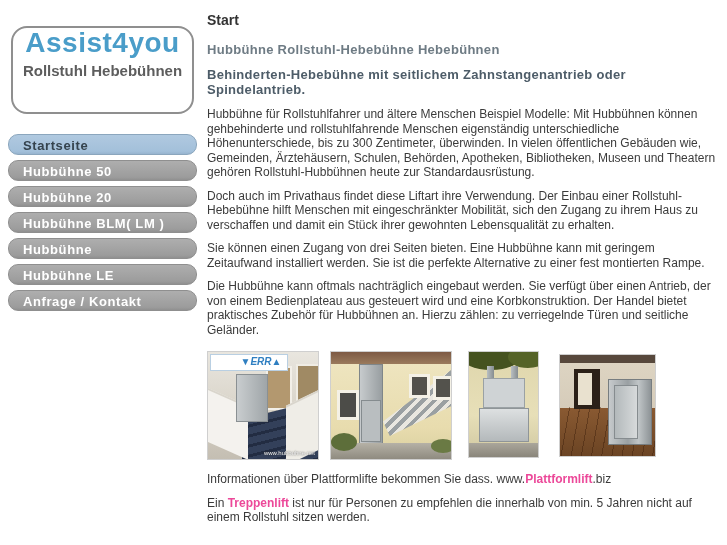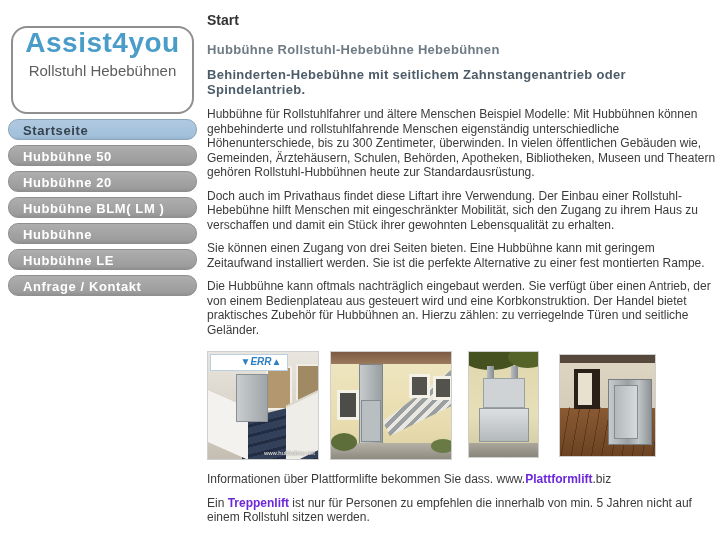--- a/index.html
+++ b/index.html
@@ -9,41 +9,41 @@
     position:relative;
   }
   
   .sidebar{position:absolute;left:8px;top:26px;width:189px;}
   .logo-box{
     box-sizing:border-box;width:183px;height:88px;margin-left:3px;
     border:2px solid #8f8f8f;border-radius:16px;background:#ffffff;
     display:flex;flex-direction:column;align-items:center;justify-content:flex-start;
   }
   .logo-title{font-size:28px;font-weight:bold;color:#4a9dc9;letter-spacing:0.5px;line-height:30px;}
-  .logo-subtitle{font-size:15px;font-weight:normal;color:#5d5d5d;margin-top:4px;}
-  .nav{margin-top:5px;}
+  .logo-subtitle{font-size:15px;font-weight:bold;color:#5d5d5d;margin-top:4px;}
+  .nav{margin-top:20px;}
   .nav-item{
     box-sizing:border-box;width:189px;height:21px;line-height:19px;
     margin-bottom:5px;padding:1px 0 0 14px;
     border:1px solid #8f8f8f;border-radius:10px;
     background:linear-gradient(180deg,#aeaeae 0%,#9c9c9c 85%,#909090 100%);
     color:#ffffff;font-size:13px;font-weight:bold;letter-spacing:0.6px;
     cursor:pointer;white-space:nowrap;overflow:hidden;
   }
   .nav-item.active{
     background:linear-gradient(180deg,#b0c9e0 0%,#a3c0da 85%,#97b4cf 100%);
     border-color:#8ba6bd;color:#35434e;
   }
   
   .main{position:absolute;left:207px;top:6px;width:513px;}
   .h-start{font-size:14px;font-weight:bold;color:#333333;margin:6px 0 14px 0;}
   .h-sub{font-size:13px;font-weight:bold;color:#6e7b84;letter-spacing:0.3px;margin:0 0 10px 0;}
   .h-accent{font-size:13px;font-weight:bold;color:#4d5c68;letter-spacing:0.3px;margin:0 0 10px 0;}
   .main p{font-size:12px;line-height:14.5px;color:#3b3b3b;margin:0 0 9px 0;}
-  .bold{font-weight:bold;color:#6d28d9;}
+  .bold{font-weight:bold;color:#ec4899;}
   
   .photos{display:flex;align-items:flex-start;margin:14px 0 12px 0;}
   .photo{position:relative;overflow:hidden;border:1px solid #cfcfcf;box-sizing:border-box;}
   .photo *{position:absolute;}
   .photo1{width:112px;height:109px;margin-right:11px;background:linear-gradient(180deg,#e9e6df 0%,#d8d3c8 55%,#c4beb2 100%);}
   .p1-doorway{left:58px;top:14px;width:22px;height:40px;background:#b3986f;border:2px solid #f2efe8;}
   .p1-doorway2{left:88px;top:12px;width:20px;height:44px;background:#a08a64;border:2px solid #efece4;}
   .p1-stairs{left:34px;top:56px;width:90px;height:60px;transform:skewY(-14deg);
     background:repeating-linear-gradient(180deg,#33405a 0 7px,#222c42 7px 10px);}
   .p1-rail-l{left:-4px;top:44px;width:44px;height:52px;background:#f4f2ee;transform:skewY(24deg);border-top:2px solid #d9d5cc;}

